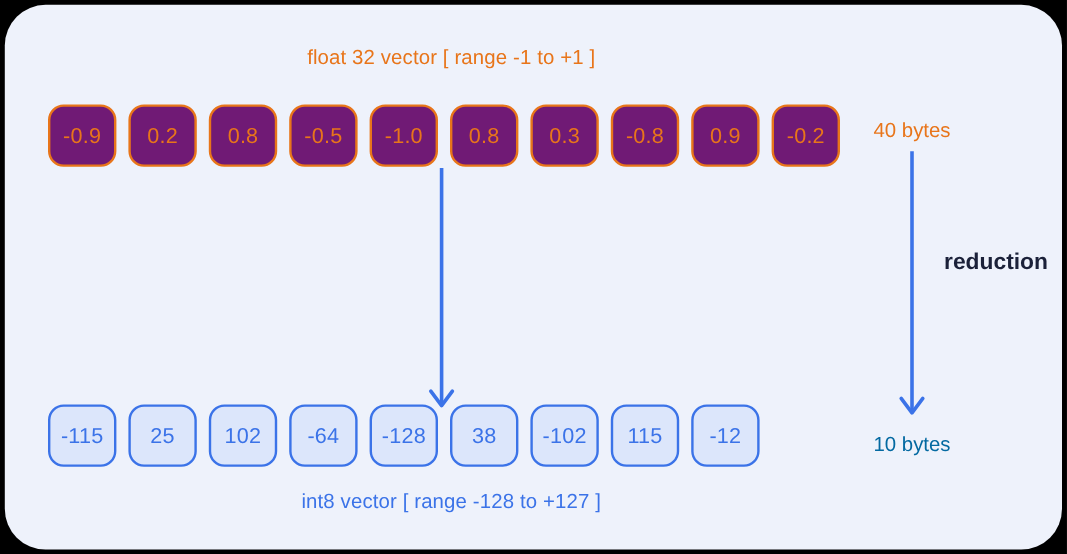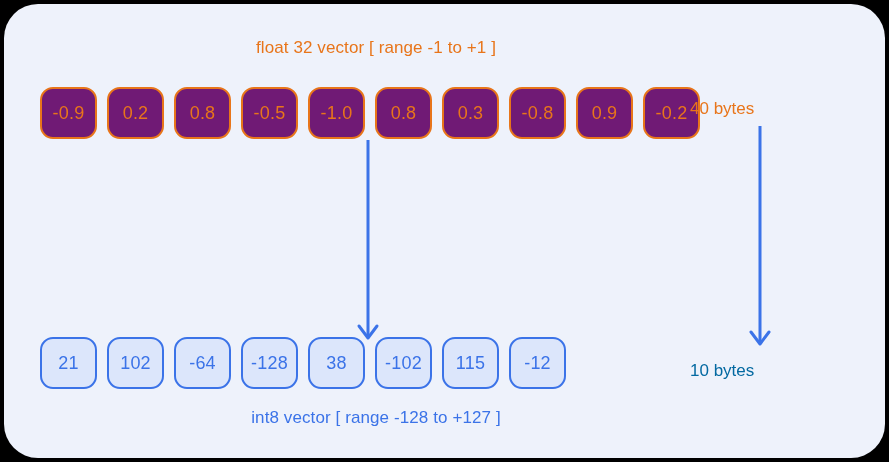--- a/index.html
+++ b/index.html
@@ -91,20 +91,21 @@
     overflow: visible;
   }
   .arrow-center { left: 344px; top: 136px; }
   .arrow-right  { left: 736px; top: 122px; }
 
   
   .side-label {
     position: absolute;
     white-space: nowrap;
     font-size: 17px;
+    text-align: center;
   }
   .label-40 {
     top: 95px;
     left: 686px;
     width: 140px;
     color: #E8751A;
   }
   .label-10 {
     top: 347px;
     left: 686px;
@@ -145,21 +146,22 @@
         <div class="cell cell-float">0.9</div>
         <div class="cell cell-float">-0.2</div>
       </div>
 
     <svg class="arrow-svg arrow-center" width="40" height="204" viewBox="0 0 40 204">
       <line x1="20" y1="0" x2="20" y2="196" stroke="#3B73E8" stroke-width="3"></line>
       <polyline points="11,186 20,198 29,186" fill="none" stroke="#3B73E8" stroke-width="3" stroke-linecap="round" stroke-linejoin="round"></polyline>
     </svg>
 
     <div class="row row-int" id="row-int">
-        <div class="cell cell-int">21</div>
+        <div class="cell cell-int">-115</div>
+        <div class="cell cell-int">25</div>
         <div class="cell cell-int">102</div>
         <div class="cell cell-int">-64</div>
         <div class="cell cell-int">-128</div>
         <div class="cell cell-int">38</div>
         <div class="cell cell-int">-102</div>
         <div class="cell cell-int">115</div>
         <div class="cell cell-int">-12</div>
       </div>
 
     <div class="caption caption-bottom">int8 vector [ range -128 to +127 ]</div>
@@ -167,16 +169,17 @@
     <div class="side-label label-40">40 bytes</div>
 
     <svg class="arrow-svg arrow-right" width="40" height="224" viewBox="0 0 40 224">
       <line x1="20" y1="0" x2="20" y2="216" stroke="#3B73E8" stroke-width="3"></line>
       <polyline points="11,206 20,218 29,206" fill="none" stroke="#3B73E8" stroke-width="3" stroke-linecap="round" stroke-linejoin="round"></polyline>
     </svg>
 
     <div class="side-label label-10">10 bytes</div>
 
     <div class="reduction">
+      <span>reduction</span>
     </div>
 
   </div>
 </div>
 
 </body></html>

